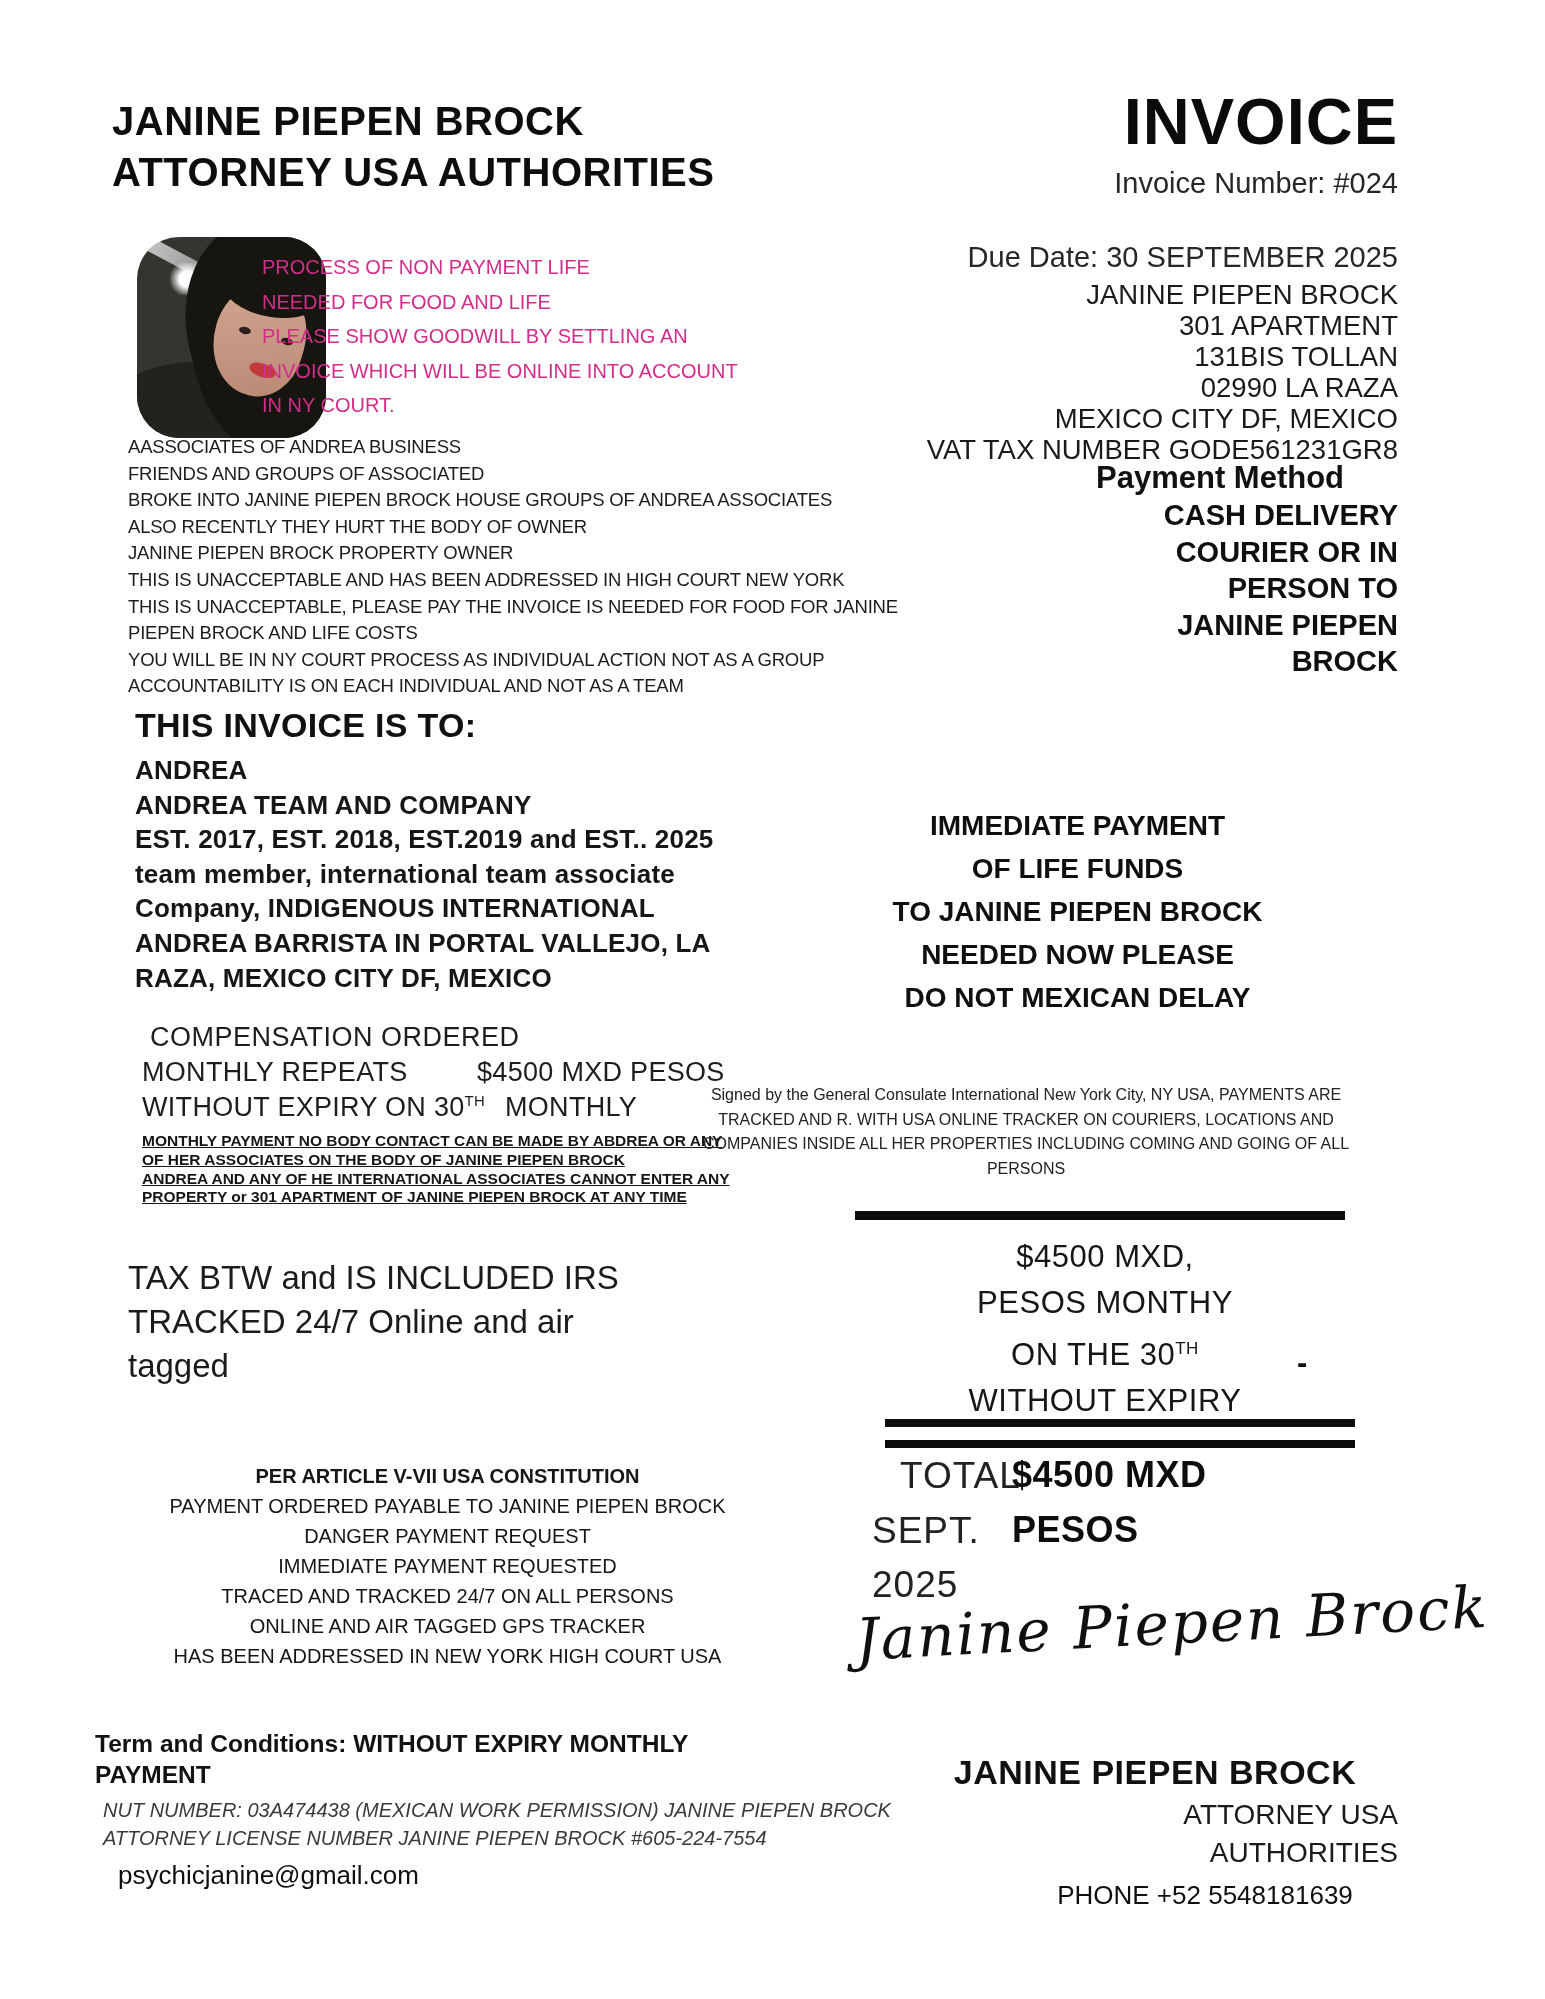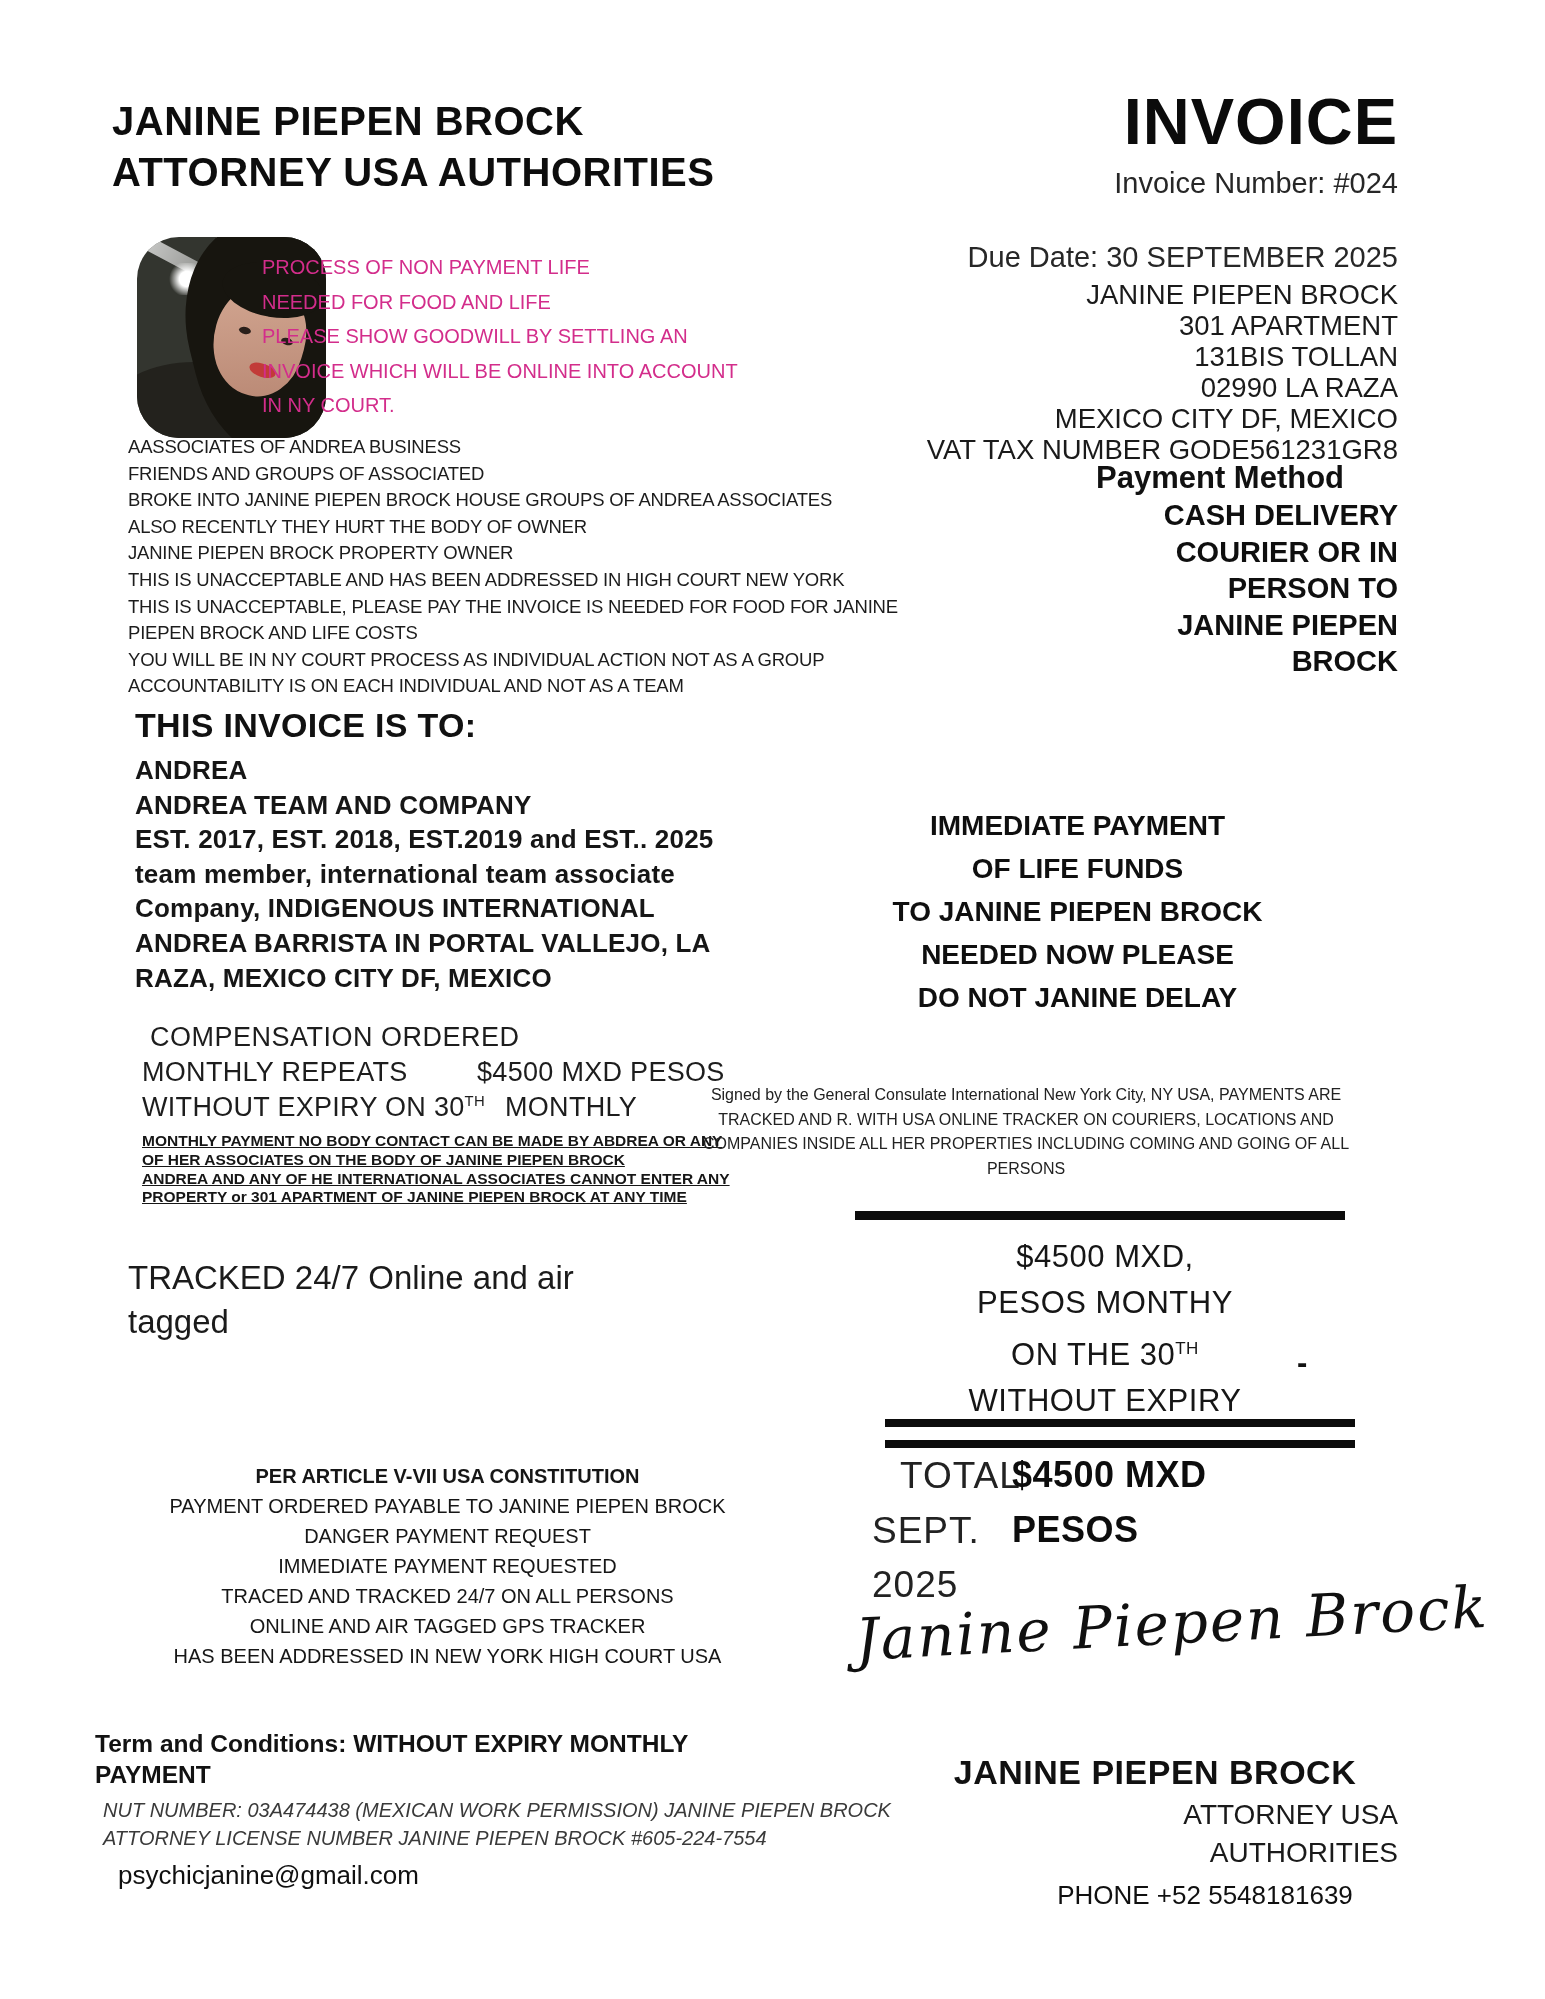--- a/index.html
+++ b/index.html
@@ -149,20 +149,21 @@
   <div class="abs comp comp-c2r2">MONTHLY</div>
 
   <div class="abs restrict">
     <div>MONTHLY PAYMENT NO BODY CONTACT CAN BE MADE BY ABDREA OR ANY</div>
     <div>OF HER ASSOCIATES ON THE BODY OF JANINE PIEPEN BROCK</div>
     <div>ANDREA AND ANY OF HE INTERNATIONAL ASSOCIATES CANNOT ENTER ANY</div>
     <div>PROPERTY or 301 APARTMENT OF JANINE PIEPEN BROCK AT ANY TIME</div>
   </div>
 
   <div class="abs taxnote">
+    <div>TAX BTW and IS INCLUDED IRS</div>
     <div>TRACKED 24/7 Online and air</div>
     <div>tagged</div>
   </div>
 
   <div class="abs constitution">
     <div class="c-hdr">PER ARTICLE V-VII USA CONSTITUTION</div>
     <div>PAYMENT ORDERED PAYABLE TO JANINE PIEPEN BROCK</div>
     <div>DANGER PAYMENT REQUEST</div>
     <div>IMMEDIATE PAYMENT REQUESTED</div>
     <div>TRACED AND TRACKED 24/7 ON ALL PERSONS</div>
@@ -197,21 +198,21 @@
     <div>PERSON TO</div>
     <div>JANINE PIEPEN</div>
     <div>BROCK</div>
   </div>
 
   <div class="abs immediate">
     <div>IMMEDIATE PAYMENT</div>
     <div>OF LIFE FUNDS</div>
     <div>TO JANINE PIEPEN BROCK</div>
     <div>NEEDED NOW PLEASE</div>
-    <div>DO NOT JANINE DELAY</div>
+    <div>DO NOT MEXICAN DELAY</div>
   </div>
 
   <div class="abs signed">Signed by the General Consulate International New York City, NY USA, PAYMENTS ARE TRACKED AND R. WITH USA ONLINE TRACKER ON COURIERS, LOCATIONS AND COMPANIES INSIDE ALL HER PROPERTIES INCLUDING COMING AND GOING OF ALL PERSONS</div>
 
   <div class="abs bar bar-top"></div>
 
   <div class="abs amount">
     <div>$4500 MXD,</div>
     <div>PESOS MONTHY</div>
     <div>

